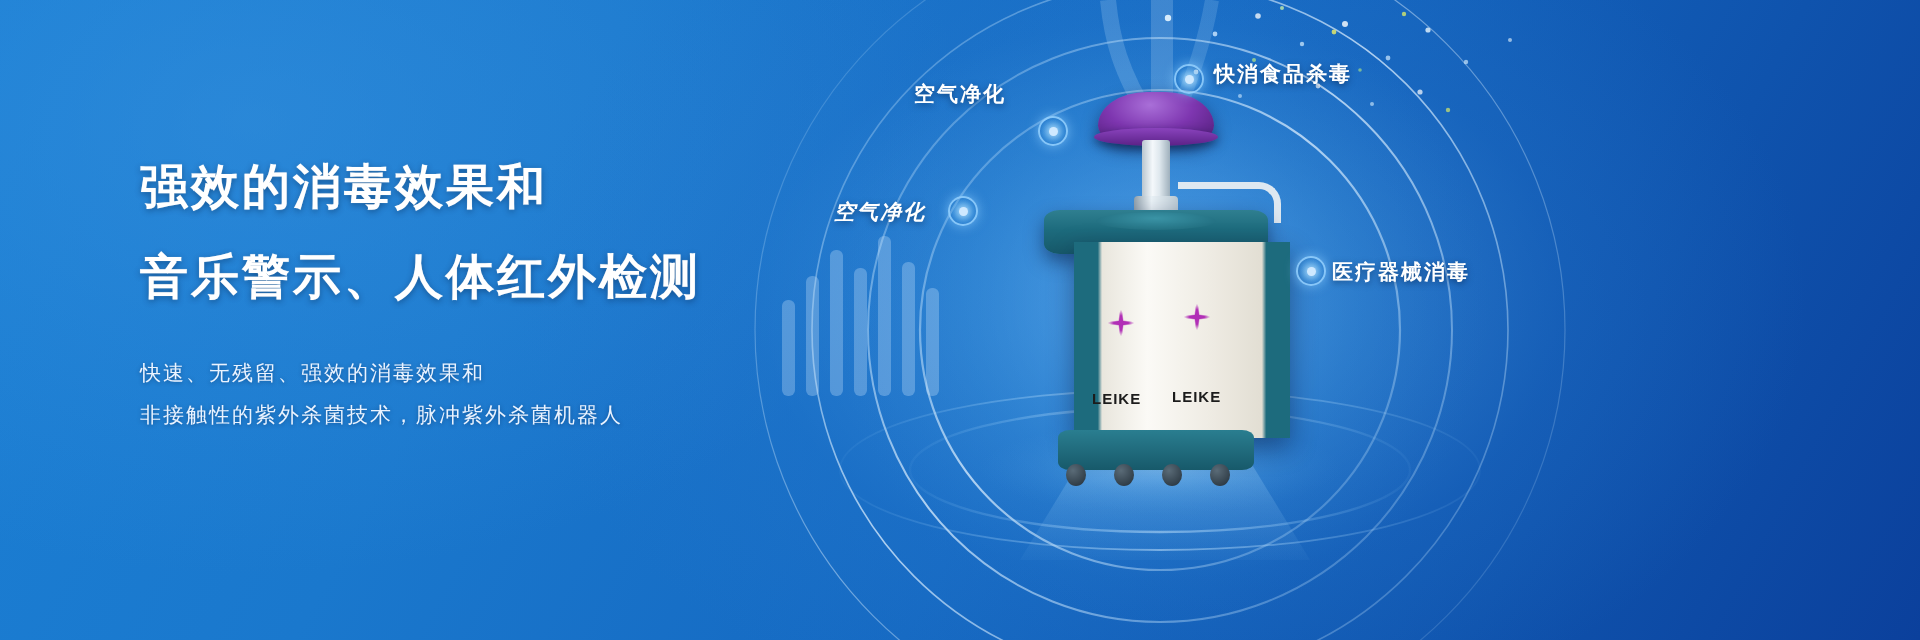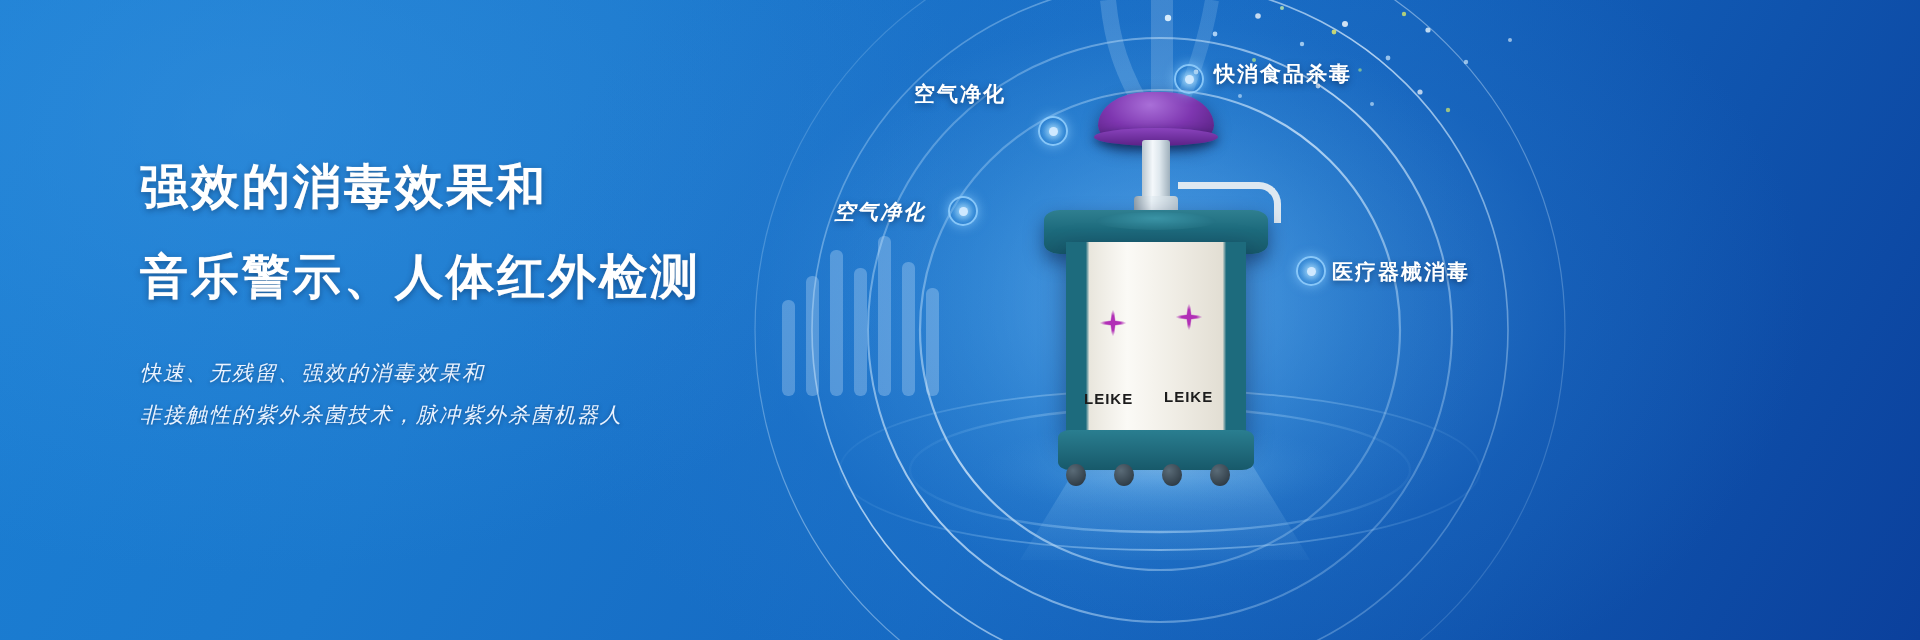--- a/index.html
+++ b/index.html
@@ -23,21 +23,21 @@
     color:#ffffff;
     font-family:"DejaVu Serif","Liberation Serif",serif;
     font-weight:700;
     font-size:48px;
     letter-spacing:3px;
     line-height:72px;
     text-shadow:0 2px 6px rgba(2,30,70,.45), 0 0 1px rgba(255,255,255,.6);
     white-space:nowrap;
   }
   .headline.l2{margin-top:18px;}
-  .subcopy{margin-top:40px;font-style:italic;}
+  .subcopy{margin-top:40px;}
   .subline{
     color:#eaf3ff;
     font-family:"DejaVu Serif","Liberation Serif",serif;
     font-size:21px;
     letter-spacing:2px;
     line-height:42px;
     text-shadow:0 1px 4px rgba(2,30,70,.45);
     white-space:nowrap;
   }
   
@@ -90,21 +90,21 @@
     position:absolute;left:14px;top:118px;width:224px;height:44px;
     background:linear-gradient(180deg,#2f7f90 0%,#1d6b7d 45%,#17596a 100%);
     border-radius:16px/10px;
     box-shadow:0 8px 18px rgba(6,20,55,.5);
   }
   .top-plate::before{
     content:"";position:absolute;left:52px;top:2px;width:120px;height:18px;border-radius:50%;
     background:radial-gradient(ellipse at 50% 35%, #3a93a5, #1c6678);
   }
   .body{
-    position:absolute;left:36px;top:150px;width:180px;height:196px;
+    position:absolute;left:44px;top:150px;width:216px;height:196px;
     background:linear-gradient(90deg,#1d6b7d 0%,#1d6b7d 11%,#e9e6dd 13%,#fbfaf6 34%,#efece4 62%,#e2ded3 87%,#1d6b7d 89%,#1d6b7d 100%);
     box-shadow:0 10px 24px rgba(6,20,55,.45);
   }
   .star{
     position:absolute;width:38px;height:38px;
     background:
       radial-gradient(ellipse 4px 19px at 50% 50%, #b12fb6 0%, #b12fb6 40%, rgba(177,47,182,0) 70%),
       radial-gradient(ellipse 19px 4px at 50% 50%, #b12fb6 0%, #b12fb6 40%, rgba(177,47,182,0) 70%);
   }
   .leike{

